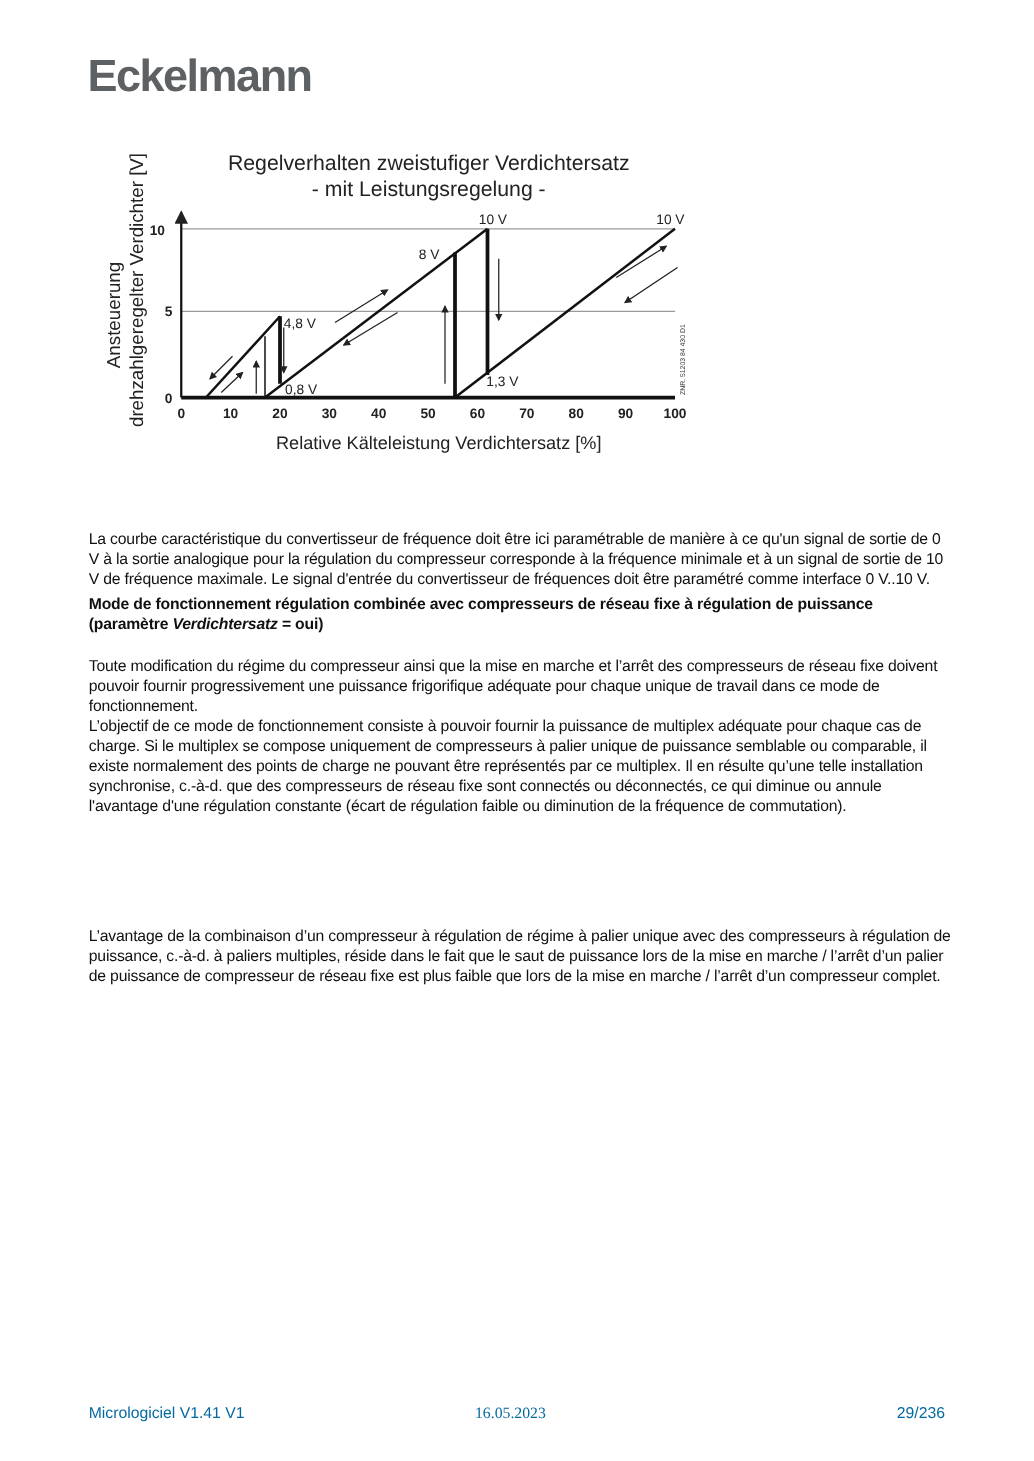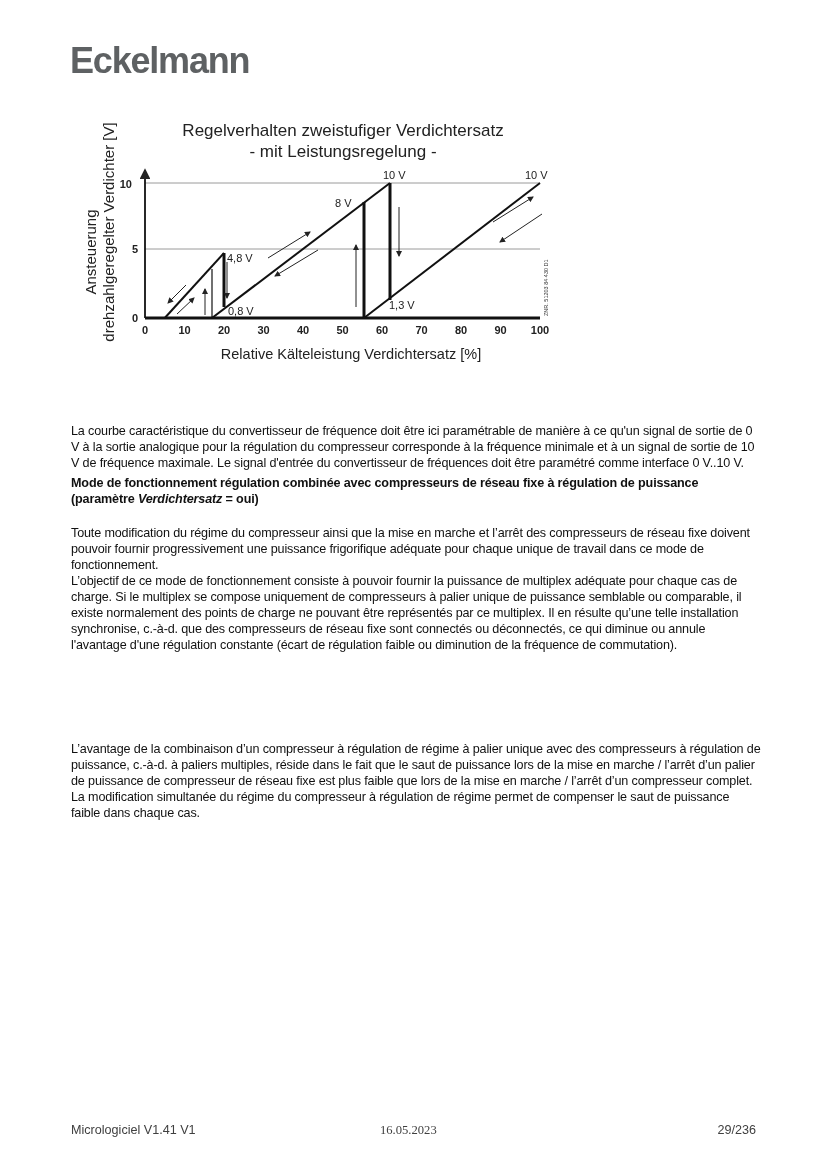--- a/index.html
+++ b/index.html
@@ -7,21 +7,21 @@
          font-family: "Liberation Sans", sans-serif; color: #1a1a1a; }
   .logo { position: absolute; left: 70px; top: 40px; font-family: "Liberation Sans", sans-serif;
           font-weight: bold; font-size: 36px; color: #5e6163; letter-spacing: -1.2px; }
   .chart { position: absolute; left: 70px; top: 112px; width: 500px; height: 260px; }
   .chart svg { position: absolute; left: 0; top: 0; }
   .body-text { position: absolute; left: 71px; width: 690px; font-size: 12.6px; line-height: 16px;
                font-family: "Liberation Sans", sans-serif; color: #111; letter-spacing: -0.15px; }
   .body-text p { margin: 0; }
   .heading { font-weight: bold; }
   .heading i { font-style: italic; }
-  .footer { position: absolute; top: 1123px; font-size: 12.6px; color: #404040; }
+  .footer { position: absolute; top: 1123px; font-size: 12.6px; color: #0369a1; }
 </style>
 </head>
 <body>
 
 <div class="logo">Eckelmann</div>
 
 <div class="chart">
   <svg width="500" height="260" viewBox="0 0 500 260" xmlns="http://www.w3.org/2000/svg">
     <defs>
       <marker id="ah" markerWidth="6" markerHeight="6" refX="5" refY="3" orient="auto">
@@ -104,18 +104,17 @@
   <span>Mode de fonctionnement régulation combinée avec compresseurs de réseau fixe à régulation de puissance (paramètre </span><i>Verdichtersatz</i><span> = oui)</span>
 </div>
 
 <div class="body-text" style="top:525px;">
   <p>Toute modification du régime du compresseur ainsi que la mise en marche et l’arrêt des compresseurs de réseau fixe doivent pouvoir fournir progressivement une puissance frigorifique adéquate pour chaque unique de travail dans ce mode de fonctionnement.</p>
   <p>L’objectif de ce mode de fonctionnement consiste à pouvoir fournir la puissance de multiplex adéquate pour chaque cas de charge. Si le multiplex se compose uniquement de compresseurs à palier unique de puissance semblable ou comparable, il existe normalement des points de charge ne pouvant être représentés par ce multiplex. Il en résulte qu’une telle installation synchronise, c.-à-d. que des compresseurs de réseau fixe sont connectés ou déconnectés, ce qui diminue ou annule l'avantage d'une régulation constante (écart de régulation faible ou diminution de la fréquence de commutation).</p>
 </div>
 
 <div class="body-text" style="top:741px;">
   <p>L’avantage de la combinaison d’un compresseur à régulation de régime à palier unique avec des compresseurs à régulation de puissance, c.-à-d. à paliers multiples, réside dans le fait que le saut de puissance lors de la mise en marche / l’arrêt d’un palier de puissance de compresseur de réseau fixe est plus faible que lors de la mise en marche / l’arrêt d’un compresseur complet.</p>
-  <p>La modification simultanée du régime du compresseur à régulation de régime permet de compenser le saut de puissance faible dans chaque cas.</p>
 </div>
 
 <div class="footer" style="left:71px;">Micrologiciel V1.41 V1</div>
 <div class="footer" style="left:380px;font-family:Liberation Serif, serif;">16.05.2023</div>
 <div class="footer" style="right:71px;">29/236</div>
 
 </body></html>

